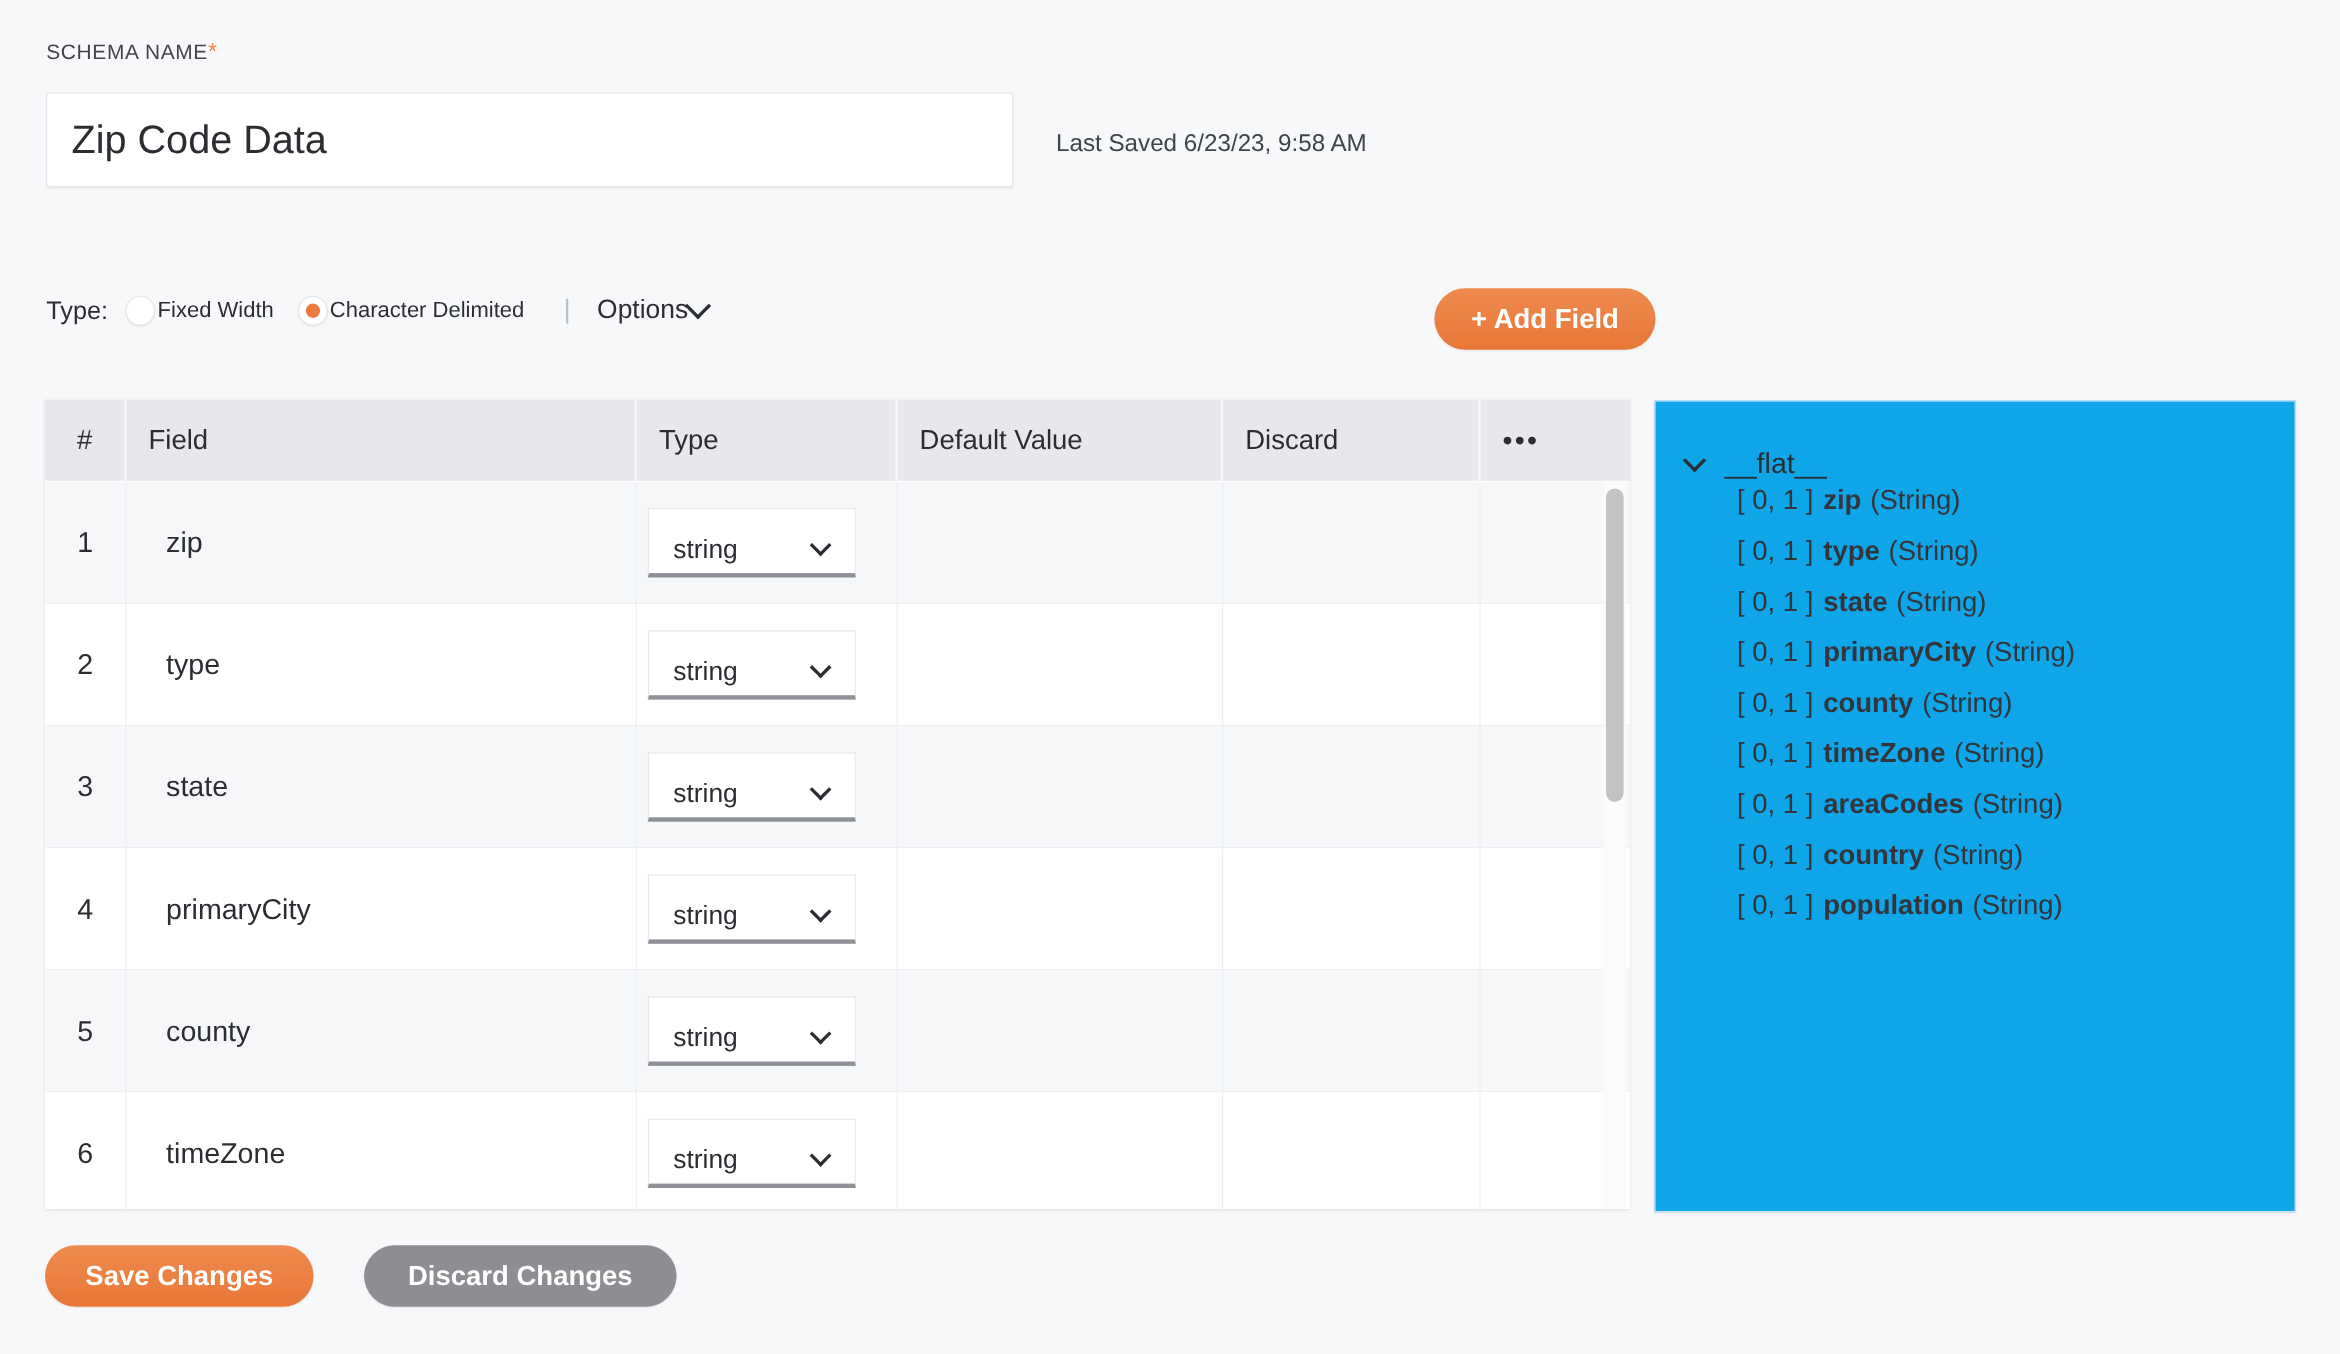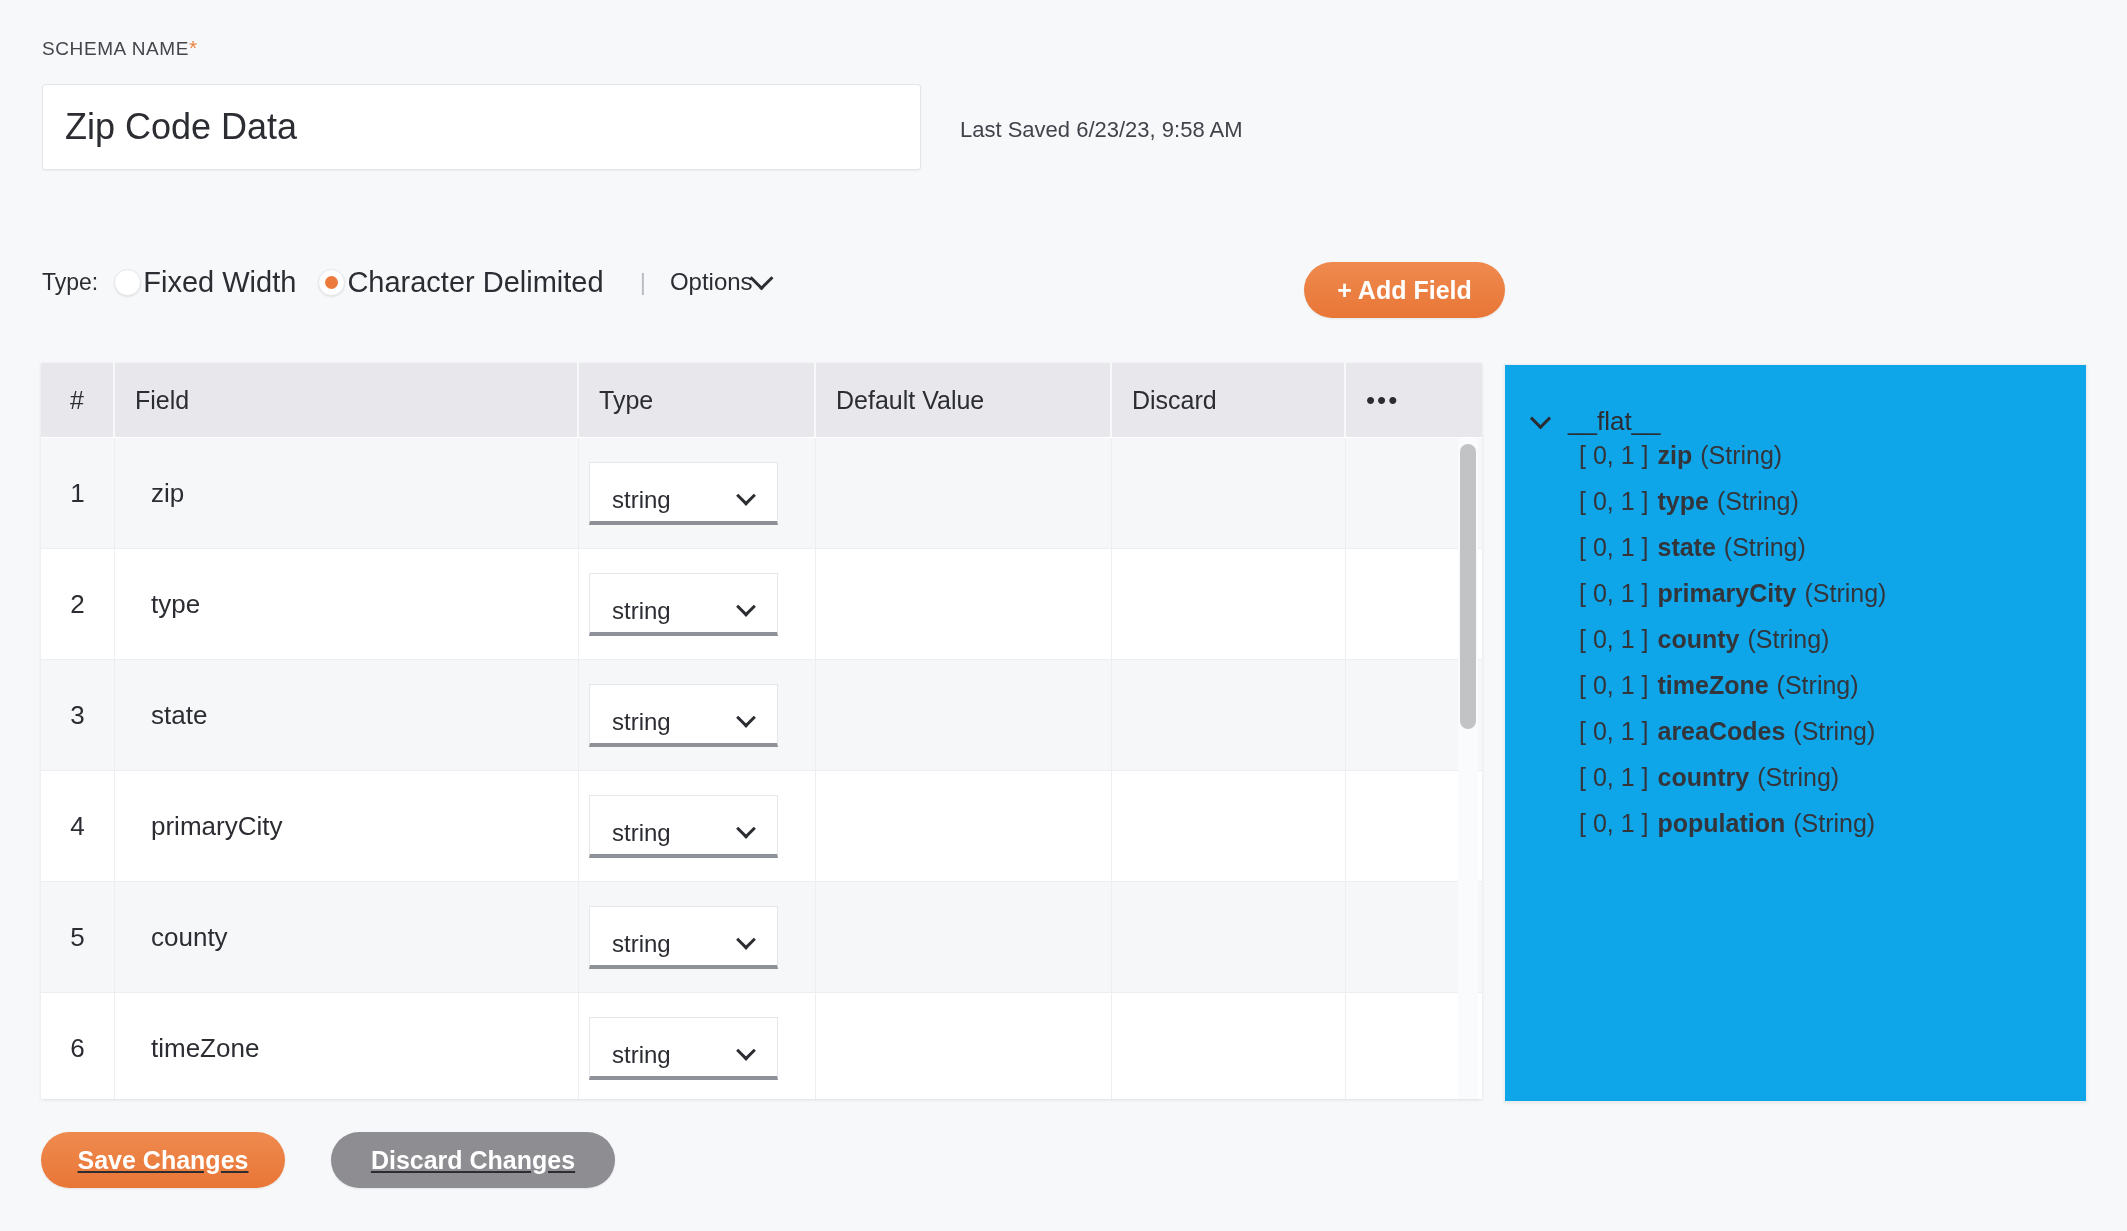--- a/index.html
+++ b/index.html
@@ -45,21 +45,21 @@
   .type-word { font-size: 23px; color: #2b2d32; margin-right: 16px; }
   .radio-wrap { display: flex; align-items: center; margin-right: 22px; cursor: pointer; }
   .radio {
     width: 27px; height: 27px; border-radius: 50%;
     background: #fff; border: 1px solid #e6e7ea;
     box-shadow: 0 1px 2px rgba(0,0,0,.09);
     display: flex; align-items: center; justify-content: center;
     flex: none;
   }
   .radio .dot { width: 13px; height: 13px; border-radius: 50%; background: #ec7a3c; }
-  .radio-label { font-size: 29px; color: #2b2d32; margin-left: 2px; white-space: nowrap; }
+  .radio-label { font-size: 20px; color: #2b2d32; margin-left: 2px; white-space: nowrap; }
   .vsep { color: #b9bcc3; font-size: 24px; margin: 0 24px 0 14px; }
   .options-btn {
     display: flex; align-items: center; 
     font-size: 24px; color: #2b2d32; cursor: pointer;
   }
   .chev {
     width: 17px; height: 17px;
     border-right: 3px solid #2b2d32; border-bottom: 3px solid #2b2d32;
     transform: rotate(45deg) translate(-3px,-3px);
     flex: none;
@@ -176,21 +176,21 @@
     padding-left: 74px; height: 46px;
     display: flex; align-items: flex-start;
     font-size: 25px; color: #33353b;
     cursor: pointer; white-space: nowrap;
   }
   .tree-card { color: #33353b; }
   .tree-name { font-weight: bold; margin: 0 8px 0 9px; }
   .tree-type { color: #33353b; }
 
   
-  .footer { position: absolute; left: 41px; top: 1132px; display: flex; gap: 46px; text-decoration: underline; }
+  .footer { position: absolute; left: 41px; top: 1132px; display: flex; gap: 46px; }
   .btn {
     border: none; border-radius: 28px;
     height: 56px; color: #fff;
     font-size: 25px; font-weight: bold;
     font-family: "Liberation Sans", sans-serif;
     cursor: pointer;
     box-shadow: 0 1px 2px rgba(0,0,0,.08);
   }
   .btn-save { width: 244px; background: linear-gradient(180deg,#ef8a4e 0%,#e87637 100%); }
   .btn-discard { width: 284px; background: #8d8d92; }

